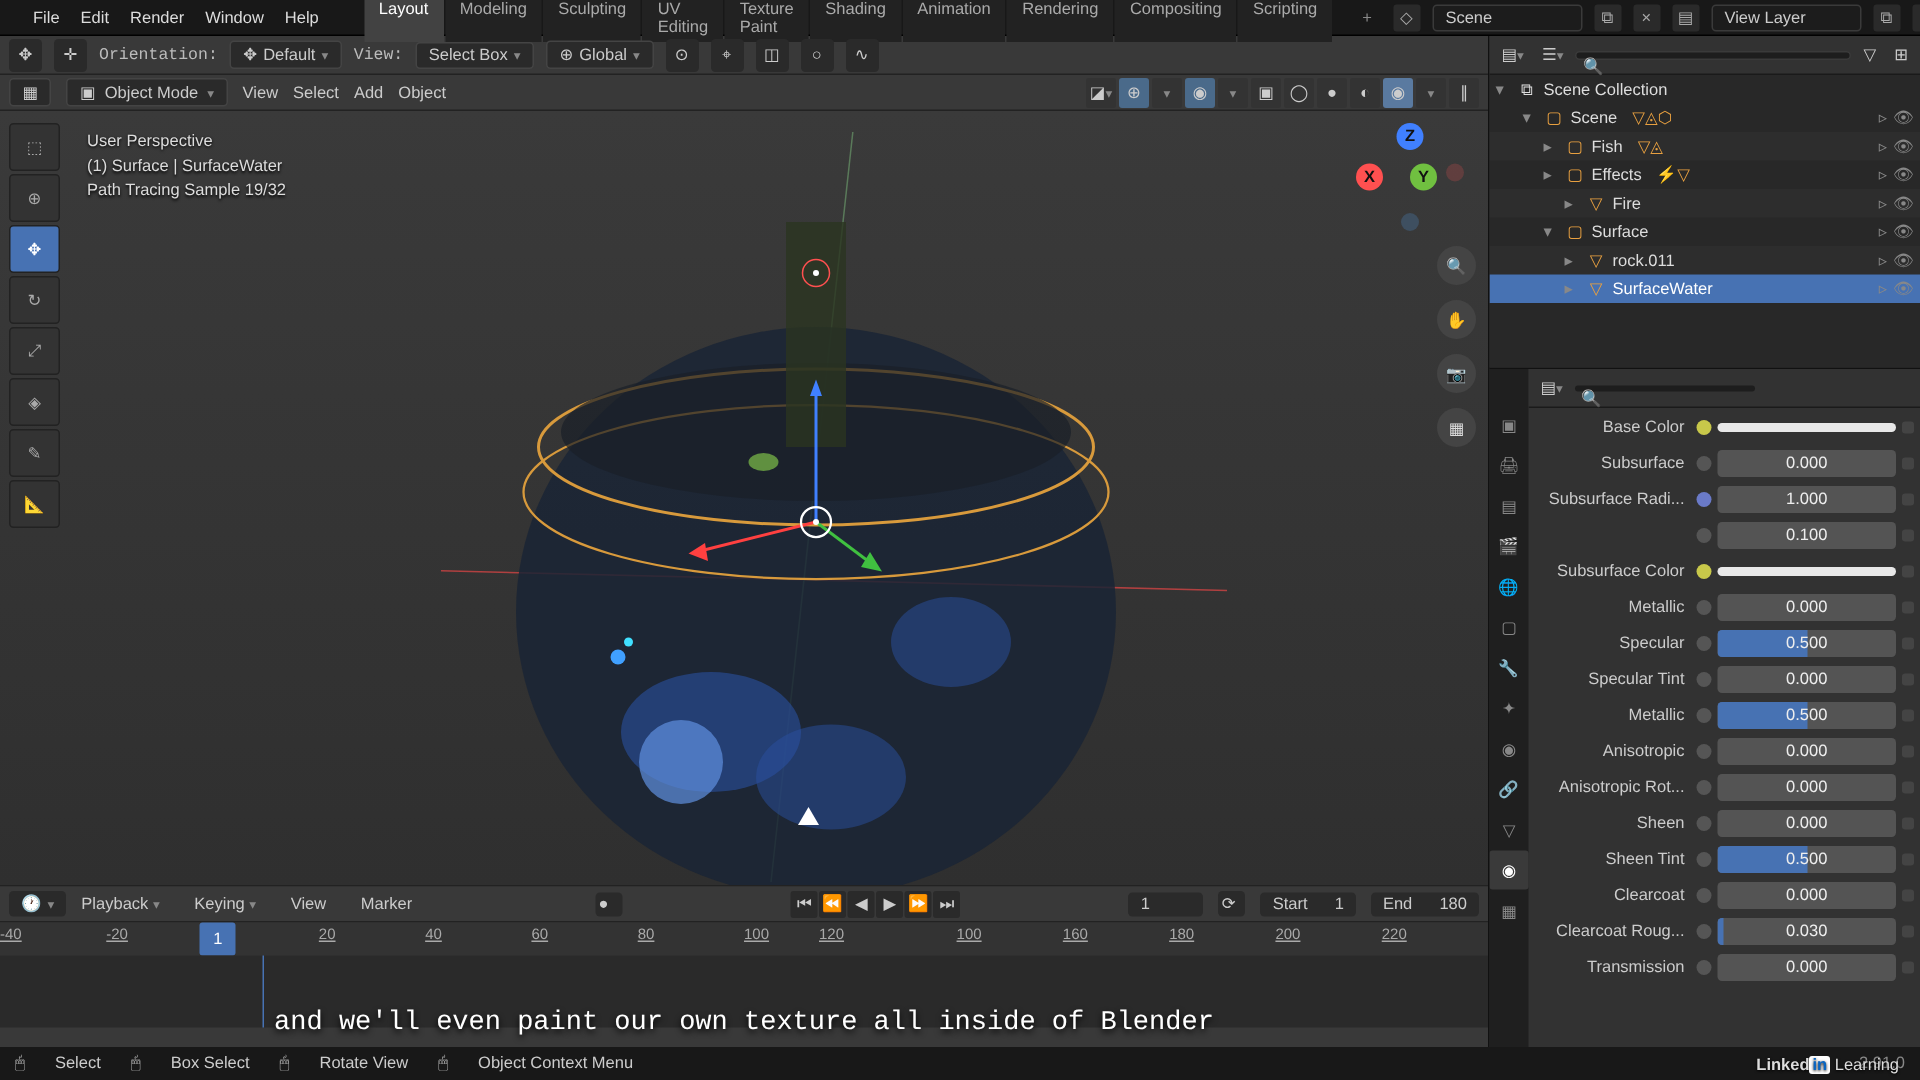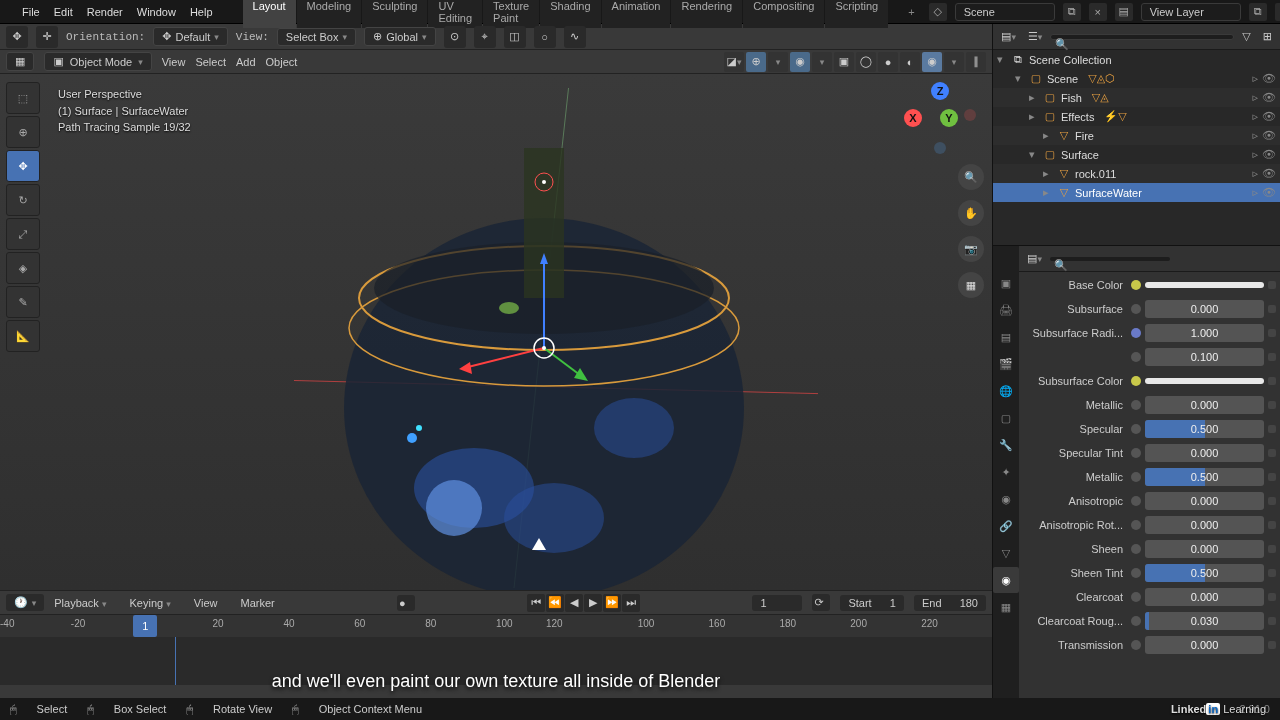--- a/index.html
+++ b/index.html
@@ -40,21 +40,21 @@
 .viewport .axis-widget .ax { position: absolute; width: 18px; height: 18px; border-radius: 50%; display: flex; align-items: center; justify-content: center; font-weight: bold; color: #111; }
 .scene-render { position: absolute; left: 294px; top: 14px; width: 524px; height: 508px; }
 
 .timeline { position: absolute; top: 590px; left: 0; width: 992px; height: 108px; background: #393939; border-top: 1px solid #222; }
 .timeline .tl-head { height: 24px; background: #393939; display: flex; align-items: center; padding: 0 6px; gap: 10px; border-bottom: 1px solid #222; }
 .timeline .tl-head .dd { background: #2a2a2a; padding: 2px 8px; border-radius: 3px; display:flex; align-items:center; gap:4px; }
 .timeline .playctrl { display: flex; gap: 1px; margin: 0 auto; }
 .timeline .playctrl .pb { width: 18px; height: 18px; background: #2a2a2a; display:flex;align-items:center;justify-content:center; border-radius:2px; color:#ccc; }
 .timeline .framebox { background: #2a2a2a; padding: 2px 8px; border-radius: 3px; min-width: 50px; text-align:center; display:flex; gap:6px; }
 .timeline .ruler { position: relative; height: 22px; background: #333; }
-.timeline .ruler .tick { position: absolute; top: 3px; color: #aaa; font-size: 10px; }
+.timeline .ruler .tick { position: absolute; top: 3px; color: #aaa; font-size: 10px; text-decoration: underline; }
 .timeline .ruler .cur { position: absolute; top: 0; width: 24px; height: 22px; background: #4772b3; color: #fff; display:flex;align-items:center;justify-content:center; border-radius:2px; }
 .timeline .track { height: 48px; background: #2a2a2a; position: relative; }
 .timeline .track .playhead { position: absolute; top: 0; bottom: 0; width: 1px; background: #4772b3; }
 
 .status { position: absolute; bottom: 0; left: 0; right: 0; height: 22px; background: #181818; display: flex; align-items: center; padding: 0 10px; gap: 20px; color: #ccc; }
 .status .right { margin-left: auto; color: #888; }
 
 .right-panel { position: absolute; top: 24px; right: 0; width: 288px; bottom: 22px; background: #323232; display: flex; flex-direction: column; border-left: 1px solid #111; }
 .outliner { height: 222px; display: flex; flex-direction: column; border-bottom: 1px solid #111; }
 .outliner .head { height: 26px; background: #323232; display: flex; align-items: center; padding: 0 4px; gap: 4px; border-bottom: 1px solid #1a1a1a; }
@@ -83,21 +83,21 @@
 .prow .dot.y { background: #c8c84a; }
 .prow .dot.b { background: #6a7ac8; }
 .prow .pval { flex: 1; background: #545454; border-radius: 3px; text-align: center; padding: 3px 0; color: #eee; position: relative; overflow: hidden; }
 .prow .pval.fill::before { content:''; position:absolute; left:0; top:0; bottom:0; background:#4772b3; width: var(--f, 0%); }
 .prow .pval span { position: relative; z-index: 1; }
 .prow .pval.color { background: #e8e8e8; }
 .prow .end { width: 8px; height: 8px; background: #444; border-radius:2px; flex-shrink:0; }
 
 .subtitle { position: absolute; bottom: 28px; left: 0; width: 992px; text-align: center; pointer-events: none; }
 .subtitle .cn { font-size: 28px; font-weight: 600; color: #fff; text-shadow: 0 2px 4px #000; }
-.subtitle .en { font-size: 18px; color: #fff; text-shadow: 0 2px 4px #000; margin-top: 2px; }
+.subtitle .en { font-size: 18px; color: #fff; text-shadow: 0 2px 4px #000; margin-top: 2px; font-family: Liberation Mono, monospace; }
 .brand { position: absolute; right: 14px; bottom: 4px; color: #ddd; font-size: 13px; text-shadow: 0 1px 2px #000; }
 .brand b { font-weight: 700; }
 
 .chev { font-size: 9px; color: #888; }
 </style>
 </head>
 <body>
 
 <div class="topbar">
   <div class="logo"></div>

